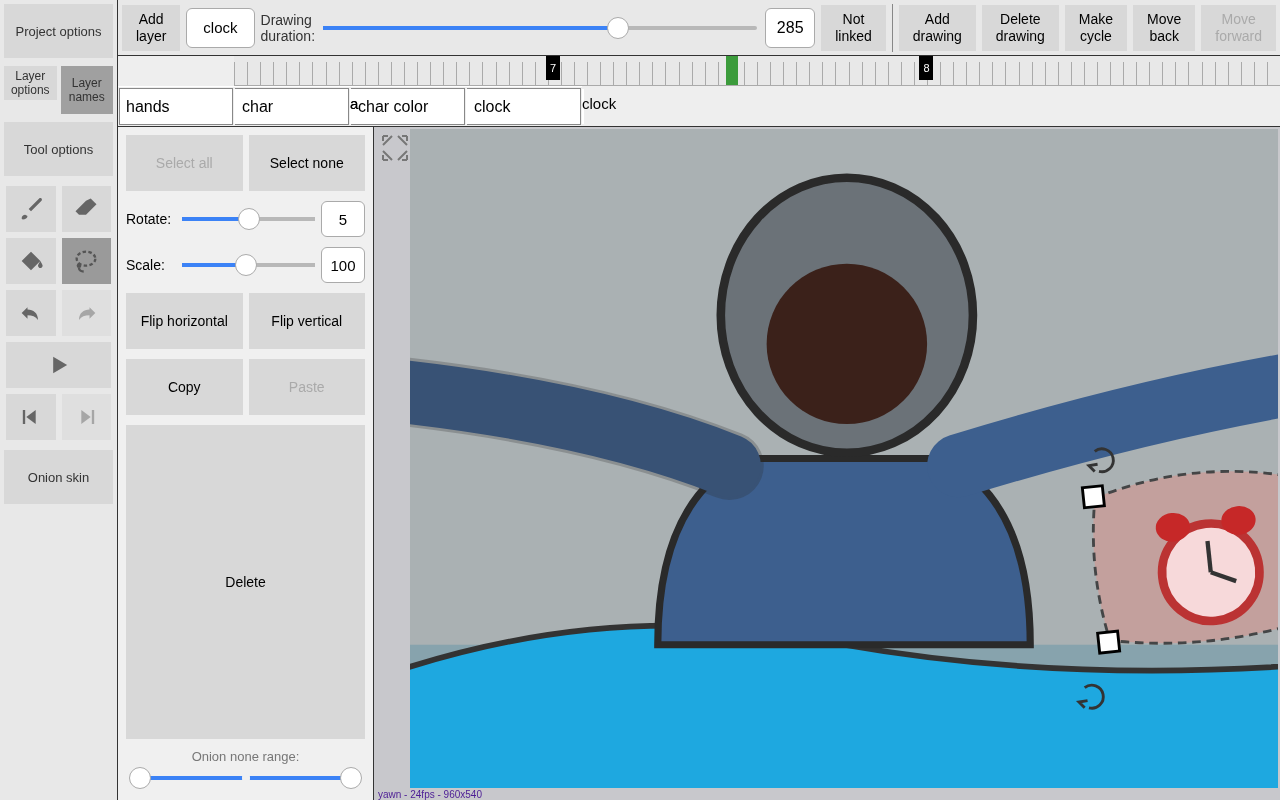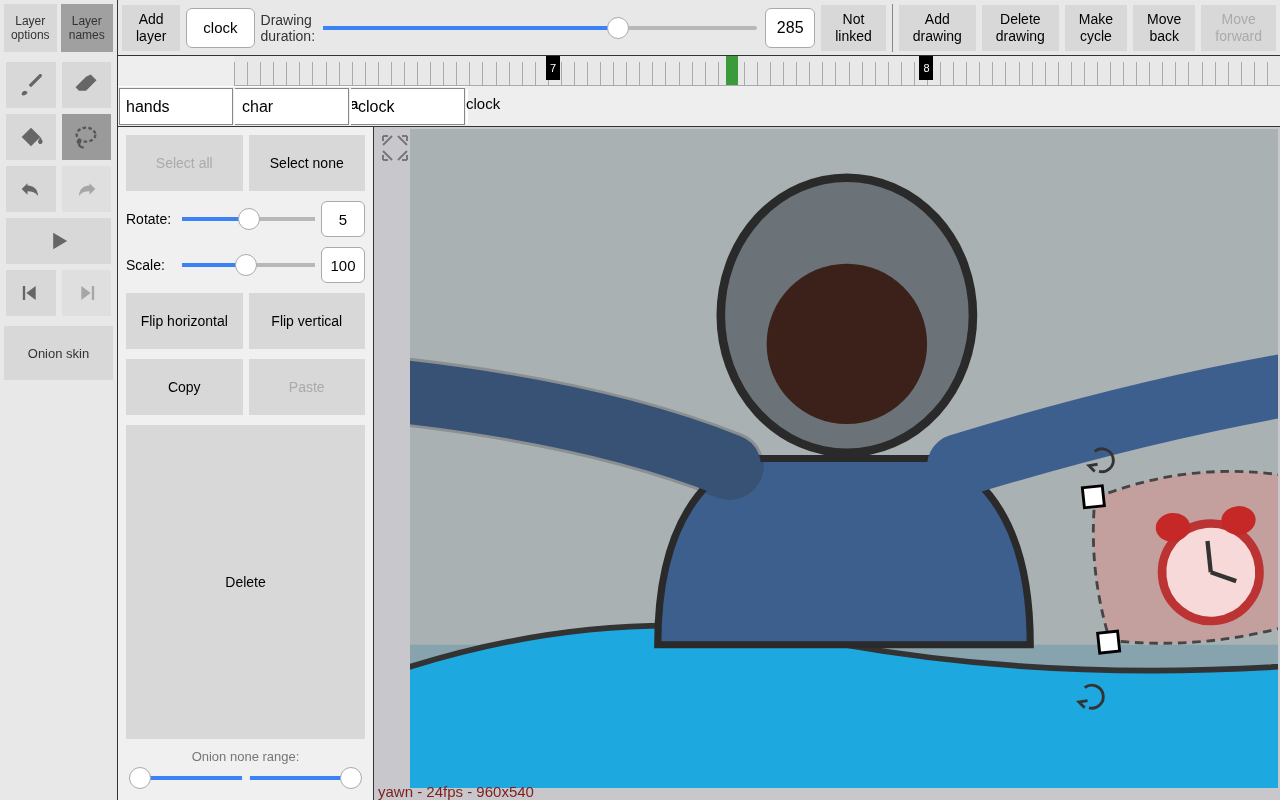--- a/index.html
+++ b/index.html
@@ -60,31 +60,33 @@
 .slider-row .fill { position: absolute; height: 100%; background: #3b82f6; }
 .slider-row .thumb { position: absolute; width: 22px; height: 22px; background: #fff; border: 1px solid #aaa; border-radius: 50%; top: -9px; transform: translateX(-50%); }
 .slider-row .val { width: 44px; height: 36px; background: #fff; border: 1px solid #aaa; border-radius: 6px; display: flex; align-items: center; justify-content: center; font-size: 15px; }
 .onion-label { text-align: center; font-size: 13px; color: #777; }
 .onion-slider { height: 4px; background: #3b82f6; margin: 12px 10px; position: relative; }
 .onion-slider .h { position: absolute; width: 22px; height: 22px; background: #fff; border: 1px solid #aaa; border-radius: 50%; top: -9px; transform: translateX(-50%); }
 
 .canvas-area { flex: 1; position: relative; background: #c8c8cc; }
 .expand-icon { position: absolute; top: 6px; left: 6px; z-index: 2; }
 .canvas { position: absolute; left: 36px; top: 2px; right: 2px; bottom: 12px; background: linear-gradient(180deg, #a6aeb0 0%, #b4bbbd 40%, #b0b5b3 100%); overflow: hidden; }
-.status { position: absolute; bottom: 0; left: 4px; font-size: 15px; color: #7f1d1d; }
+.status { position: absolute; bottom: 0; left: 4px; font-size: 10px; color: #4c1d95; }
 </style>
 </head>
 <body>
 
 <div class="app">
   <div class="left-sidebar">
+    <button class="sidebar-btn tall">Project options</button>
     <div class="sidebar-row">
-      <button class="sidebar-btn" style="font-size:12px;height:48px">Layer options</button>
+      <button class="sidebar-btn" style="font-size:12px;height:34px">Layer options</button>
       <button class="sidebar-btn active" style="font-size:12px;height:48px">Layer names</button>
     </div>
+    <button class="sidebar-btn tall">Tool options</button>
 
     <div class="tool-grid">
       <button class="tool-btn">
           <svg viewBox="0 0 24 24">
             <path d="M7 17c-1.5 0-3 1-3 3 0 .5.5 1 1 1 2 0 4-1 4-3l-2-1zm12-14l-9 9 2 2 9-9c.5-.5.5-1.5 0-2s-1.5-.5-2 0z"></path>
           </svg>
         </button>
       <button class="tool-btn">
           <svg viewBox="0 0 24 24">
             <path d="M16 3l5 5-9 9H6l-3-3 9-9 4-2z"></path>
@@ -278,20 +280,21 @@
               <div class="seg " style="left: 68.3%; width: 1.7%;"></div>
               <div class="seg " style="left: 70.3%; width: 1.7%;"></div>
               <div class="seg " style="left: 72.3%; width: 1.7%;"></div>
               <div class="seg " style="left: 74.3%; width: 1.7%;"></div>
               <div class="seg " style="left: 76.3%; width: 26%;"></div>
               <div class="seg-label" style="left: 27%;">a</div>
               <div class="seg-label" style="left: 49.5%;">a</div>
             </div>
           </div>
           <div class="layer-row">
+            <div class="layer-label">char color</div>
             <div class="layer-track">
               <div class="seg " style="left: 0%; width: 4.5%;"></div>
               <div class="seg " style="left: 5%; width: 4.5%;"></div>
               <div class="seg " style="left: 10%; width: 4.5%;"></div>
               <div class="seg " style="left: 15%; width: 4.5%;"></div>
               <div class="seg " style="left: 20%; width: 42%;"></div>
               <div class="seg " style="left: 62.5%; width: 4.5%;"></div>
               <div class="seg " style="left: 67.5%; width: 4.5%;"></div>
               <div class="seg " style="left: 72.5%; width: 29%;"></div>
             </div>

